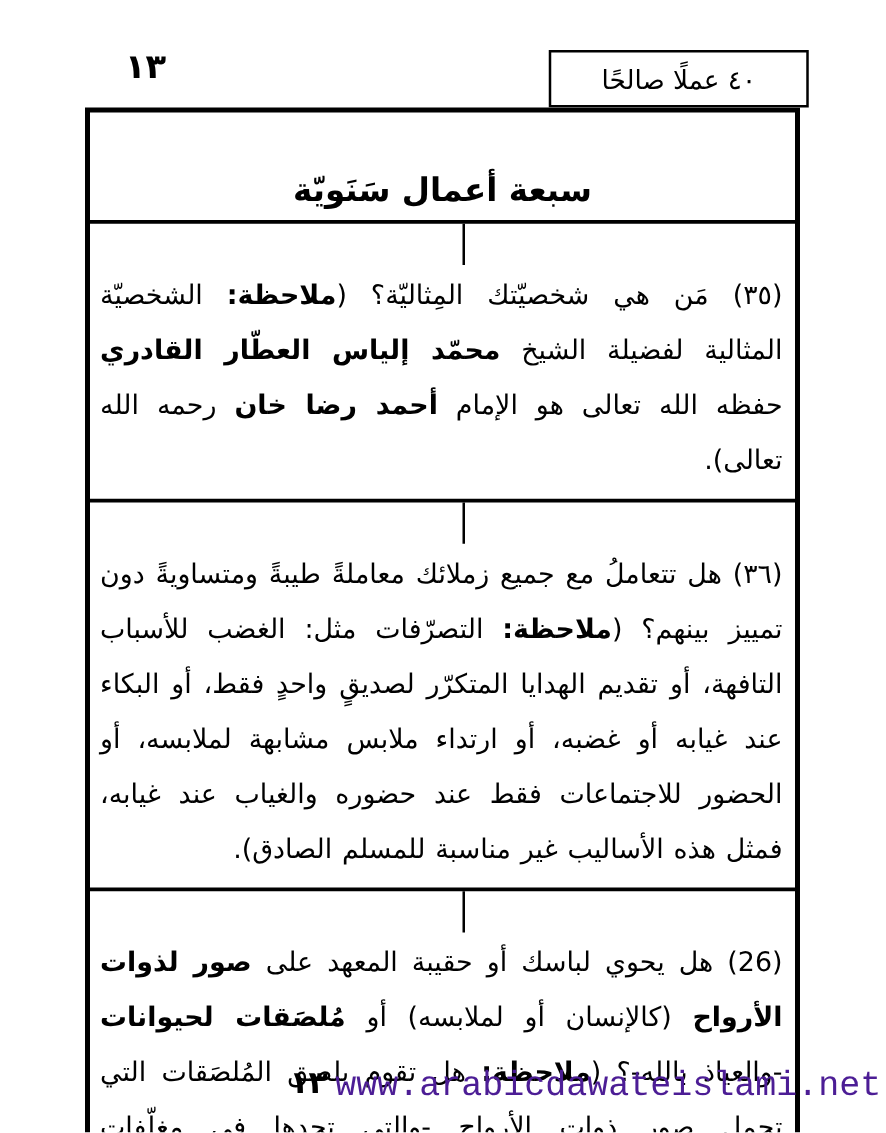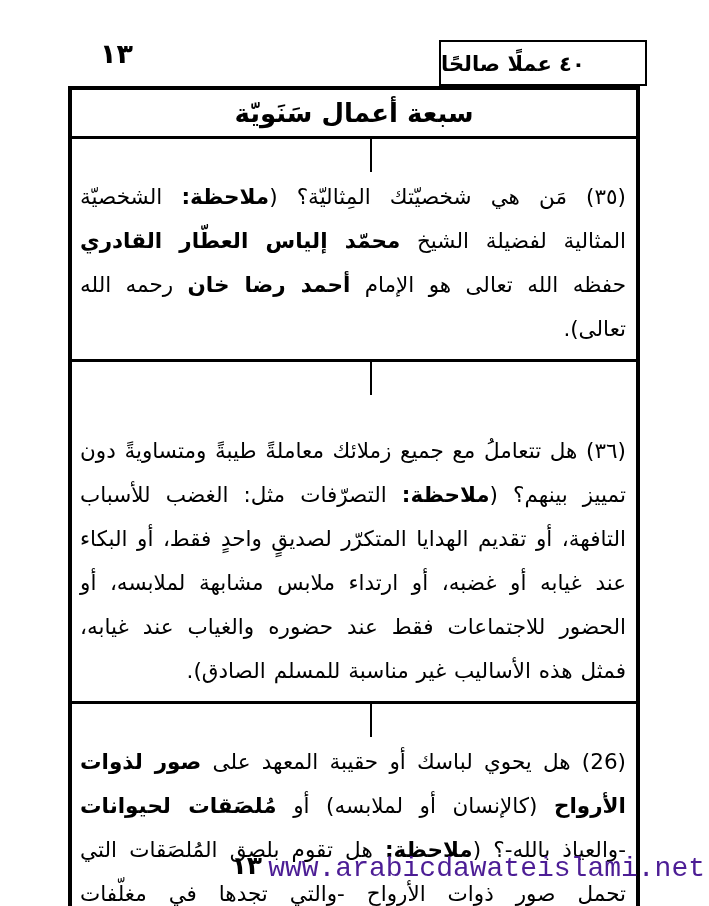--- a/index.html
+++ b/index.html
@@ -30,23 +30,22 @@
   
   .title-box {
     position: absolute;
     top: 40px;
     right: 62px;
     width: 204px;
     height: 42px;
     border: 2px solid #000000;
     display: flex;
     align-items: center;
-    justify-content: flex-end;
+    justify-content: center;
     direction: rtl;
-    font-weight: bold;
   }
   .title-box span {
     font-size: 21px;
     padding-top: 2px;
   }
 
   
   .qtable {
     position: absolute;
     top: 86px;
@@ -57,20 +56,21 @@
     background: #ffffff;
   }
   .thead {
     min-height: 46px;
     line-height: 46px;
     text-align: center;
     font-weight: bold;
     font-size: 26px;
     direction: rtl;
     border-bottom: 3px solid #000000;
+    margin-top: 40px;
   }
   .trow {
     display: flex;
     flex-direction: column;
     align-items: center;
   }
   .trow + .trow {
     border-top: 3px solid #000000;
   }
   .check {
@@ -82,21 +82,21 @@
     flex: 1 1 auto;
     direction: rtl;
     text-align: justify;
     font-size: 21.5px;
     line-height: 44px;
     padding: 3px 10px 8px 8px;
     word-spacing: 1px;
   }
   .qtext b { font-weight: bold; }
   .row-35 .qtext { min-height: 124px; }
-  .row-36 .qtext { min-height: 258px; margin-top: 31px; }
+  .row-36 .qtext { min-height: 258px; }
   .row-37 .qtext { min-height: 254px; }
 
   
   .footer {
     position: absolute;
     top: 851px;
     right: 4px;
     left: 0;
     text-align: right;
     white-space: nowrap;

